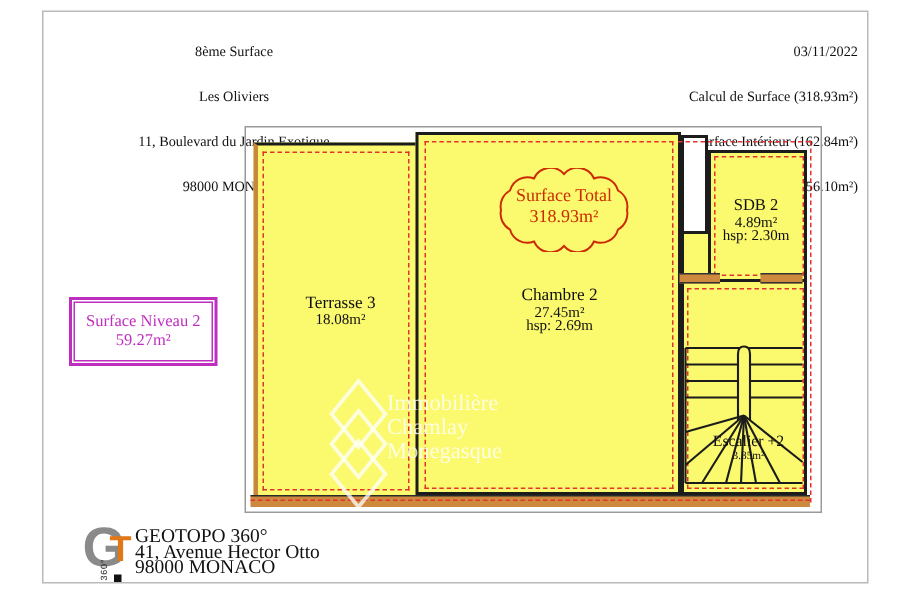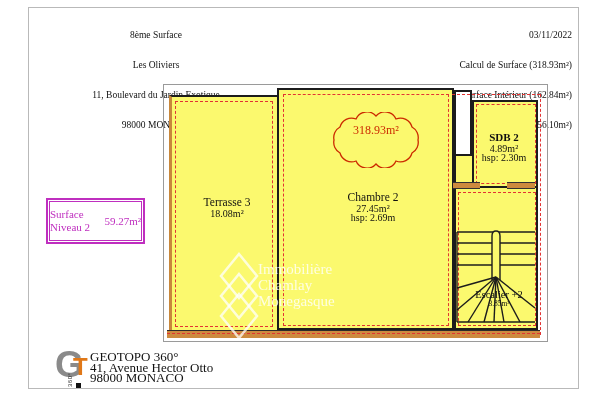--- a/index.html
+++ b/index.html
@@ -9,21 +9,21 @@
   
   .page-border{left:28px;top:7px;width:549px;height:380px;border:1px solid #b9b9b9;}
   
   .hdr{font-size:9.5px;line-height:10px;white-space:pre;}
   .hdr-left{left:50px;top:10px;width:212px;text-align:center;}
   .hdr-right{left:366px;top:10px;width:206px;text-align:right;}
   
   .level-box{left:46px;top:198px;width:95px;height:42px;border:2px solid #bf2fbf;
              display:flex;align-items:center;justify-content:center;}
   .level-inner{position:absolute;left:1px;top:1px;right:1px;bottom:1px;border:1px solid #bf2fbf;
-               display:flex;flex-direction:row;align-items:center;justify-content:center;}
+               display:flex;flex-direction:column;align-items:center;justify-content:center;}
   .level-inner .t1{font-size:11px;line-height:13px;color:#bf2fbf;}
   .level-inner .t2{font-size:11px;line-height:13px;color:#bf2fbf;}
   
   .plan-frame{left:163px;top:84px;width:383px;height:256px;border:1px solid #9a9a9a;}
   
   .room{background:#fbf96e;}
   .terrasse{left:169px;top:95px;width:108px;height:235px;border-top:2px solid #1c1c1c;
             border-left:3px solid #c8873c;}
   .chambre{left:277px;top:88px;width:177px;height:242px;border:2px solid #1c1c1c;box-sizing:border-box;}
   .rcolumn{left:454px;top:100px;width:84px;height:230px;border:2px solid #1c1c1c;box-sizing:border-box;}
@@ -43,21 +43,21 @@
   .dash-esc{left:458px;top:192px;width:76px;height:132px;}
   .dash-right{left:540px;top:94px;width:0;height:241px;border-left:1px dashed #e23333;}
   .dash-topright{left:452px;top:94px;width:88px;height:0;border-top:1px dashed #e23333;}
   
   .roomlab{text-align:center;color:#101010;}
   .roomlab .name{font-size:11.5px;line-height:13px;}
   .roomlab .sub{font-size:10px;line-height:9px;}
   .lab-terrasse{left:170px;top:196px;width:114px;}
   .lab-chambre{left:295px;top:191px;width:156px;}
   .lab-sdb{left:470px;top:131px;width:68px;}
-  .lab-sdb .name{font-weight:bold;font-size:11px;}
+  .lab-sdb .name{font-weight:normal;font-size:11px;}
   .lab-esc{left:459px;top:289px;width:80px;z-index:6;}
   .lab-esc .name{font-size:10.5px;line-height:11px;}
   .lab-esc .sub{font-size:7.5px;line-height:8px;}
   
   .cloud-svg{left:328px;top:112px;}
   .cloud-text{left:330px;top:123px;width:92px;text-align:center;color:#cc2a00;z-index:6;}
   .cloud-text .t1{font-size:12px;line-height:14px;}
   .cloud-text .t2{font-size:12px;line-height:14px;}
   
   .wm-text{left:258px;top:261px;color:rgba(255,255,255,0.8);font-size:15px;line-height:16px;z-index:7;}
@@ -143,20 +143,21 @@
       <line x1="42" y1="49" x2="81" y2="80"></line>
     </g>
   </svg>
 
   <svg class="abs cloud-svg z5" width="96" height="56" viewBox="0 0 96 56">
     <path d="M6,28 A12,12 0 0 1 12,15 A12,12 0 0 1 28,7 A12,12 0 0 1 48,4 A12,12 0 0 1 68,7
              A12,12 0 0 1 84,15 A12,12 0 0 1 90,28 A12,12 0 0 1 84,41 A12,12 0 0 1 68,49
              A12,12 0 0 1 48,52 A12,12 0 0 1 28,49 A12,12 0 0 1 12,41 A12,12 0 0 1 6,28 Z" fill="none" stroke="#cc2a00" stroke-width="1.3"></path>
   </svg>
   <div class="abs cloud-text">
+    <div class="t1">Surface Total</div>
     <div class="t2">318.93m²</div>
   </div>
 
   <div class="abs roomlab lab-terrasse z5">
     <div class="name">Terrasse 3</div>
     <div class="sub">18.08m²</div>
   </div>
   <div class="abs roomlab lab-chambre z5">
     <div class="name">Chambre 2</div>
     <div class="sub">27.45m²</div>

